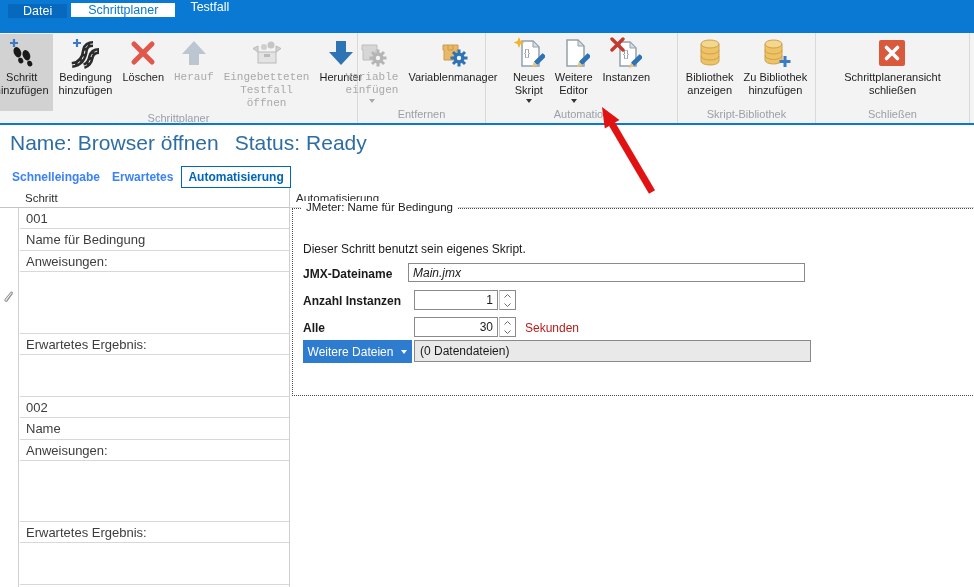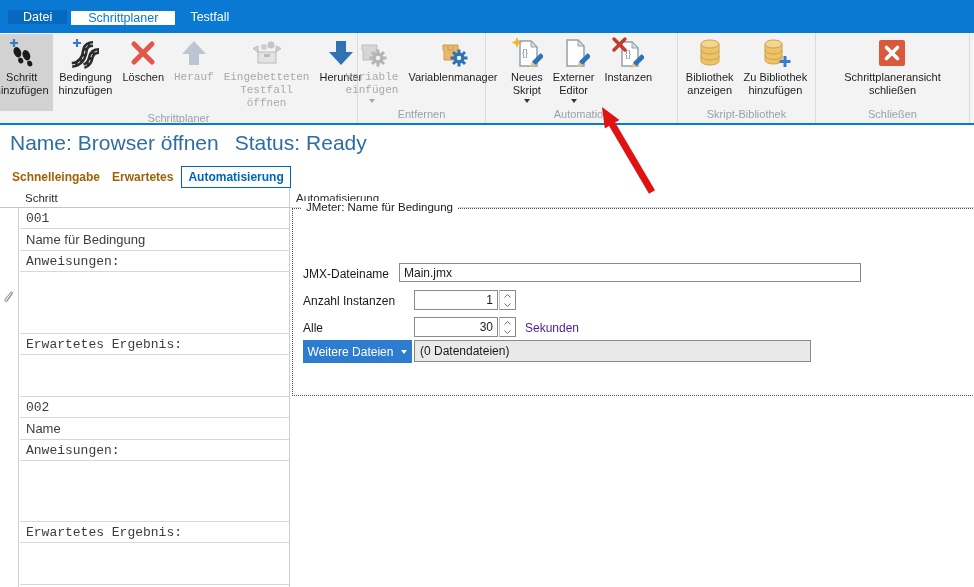--- a/index.html
+++ b/index.html
@@ -1,20 +1,20 @@
 <!DOCTYPE html>
 <html><head>
 <meta charset="utf-8">
 <style>
   html,body{margin:0;padding:0;background:#fff;}
   *{box-sizing:border-box;font-family:"Liberation Sans",sans-serif;}
   .app{position:relative;width:974px;height:587px;background:#fff;overflow:hidden;}
 
   
-  .menubar{position:absolute;left:0;top:0;width:974px;height:33px;background:#0979d4;display:flex;align-items:center;padding-left:8px;}
+  .menubar{position:absolute;left:0;top:0;width:974px;height:33px;background:#0979d4;display:flex;align-items:flex-start;padding-left:8px;}
   .mtab{color:#fff;font-size:12.5px;display:flex;align-items:center;padding:0 15px;cursor:default;}
   .mtab.file{background:#0669bd;margin:4px 4px 3px 0;}
   .mtab.active{background:#fff;color:#0979d4;margin-top:3px;padding:0 17px;}
 
   
   .ribbon{position:absolute;left:0;top:33px;width:974px;height:92px;background:#f3f3f3;border-bottom:2px solid #0979d4;display:flex;}
   .rgroup{position:relative;border-right:1px solid #dadada;display:flex;flex-direction:column;flex:0 0 auto;}
   .rbuttons{flex:1;display:flex;align-items:stretch;justify-content:center;padding:1px 2px 0;}
   .rlabel{height:16px;line-height:15px;text-align:center;color:#9aa0a8;font-size:11px;}
   .rbtn{display:flex;flex-direction:column;align-items:center;padding:3px 4px 1px;margin:0 1px;cursor:default;}
@@ -25,49 +25,49 @@
   .caret{width:0;height:0;border-left:3.5px solid transparent;border-right:3.5px solid transparent;border-top:4px solid #333;margin-top:2px;}
   .rbtn.disabled .caret{border-top-color:#a9a9a9;}
 
   
   .heading{position:absolute;left:10px;top:131px;font-size:21px;color:#2e6da4;white-space:nowrap;}
   .heading .sp{margin-right:6px;text-align:center;}
   .heading .gap{margin-left:10px;}
 
   
   .viewtabs{position:absolute;left:8px;top:166px;display:flex;align-items:center;}
-  .vtab{font-size:12px;font-weight:bold;color:#a16207;padding:3px 4px;margin-right:4px;cursor:default;}
+  .vtab{font-size:12px;font-weight:bold;color:#3b82f6;padding:3px 4px;margin-right:4px;cursor:default;}
   .vtab.active{color:#0066b8;border:1px solid #0066b8;background:#fff;padding:3px 6px;}
 
   
   .leftpanel{position:absolute;left:0;top:188px;width:290px;bottom:0;border-right:1px solid #cfcfcf;}
   .lp-header{height:20px;line-height:20px;padding-left:25px;font-size:11.5px;color:#2c2c2c;border-bottom:1px solid #c4c4c4;}
   .gutter{position:absolute;left:0;top:20px;bottom:0;width:19px;border-right:1px solid #d0d0d0;}
   .gutter .clip{position:absolute;left:3px;top:82px;}
   .steps{position:absolute;left:20px;right:0;top:20px;bottom:0;}
   .trow{display:flex;align-items:center;padding:0 5px 0 6px;font-size:13px;color:#3d3d3d;border-bottom:1px solid #d8d8d8;overflow:hidden;}
-  .h21{height:21px;font-family:Liberation Mono, monospace;} .h22{height:22px;} .h62{height:62px;} .h42{height:42px;} .h61{height:61px;}
+  .h21{height:21px;} .h22{height:22px;} .h62{height:62px;} .h42{height:42px;} .h61{height:61px;}
   .trow.tall{align-items:flex-start;}
 
   
   .rightpanel{position:absolute;left:290px;top:188px;right:0;bottom:0;}
   .rp-header{height:20px;line-height:20px;padding-left:6px;font-size:11.5px;color:#2c2c2c;border-bottom:1px solid #d8d8d8;}
   .groupbox{position:absolute;left:2px;right:-1px;top:20px;height:188px;border:1px dotted #4a4a4a;}
   .gb-title{position:absolute;left:8px;top:-8px;background:#fff;padding:0 5px;font-size:11.5px;color:#1a1a1a;}
   .gb-desc{position:absolute;left:10px;top:33px;font-size:12px;color:#1a1a1a;}
-  .flabel{position:absolute;left:10px;font-size:12px;color:#1a1a1a;}
+  .flabel{position:absolute;left:10px;font-size:12px;color:#1a1a1a;font-weight:bold;}
   .fl-jmx{top:58px;} .fl-inst{top:85px;} .fl-int{top:112px;}
   .txt{position:absolute;height:19px;border:1px solid #8a8a8a;background:#fff;font-size:12px;color:#1a1a1a;padding:0 4px;outline:none;}
-  .txt.jmx{left:106px;top:54px;width:462px;}
+  .txt.jmx{left:115px;top:54px;width:397px;font-style:italic;}
   .num{position:absolute;left:121px;width:84px;height:20px;border:1px solid #8a8a8a;background:#fff;font-size:12px;color:#1a1a1a;text-align:right;padding:0 4px;outline:none;}
   .num.inst{top:81px;} .num.int{top:108px;}
   .spin{position:absolute;left:206px;width:17px;height:20px;border:1px solid #8a8a8a;border-left:1px solid #c9c9c9;background:#fff;display:flex;flex-direction:column;}
   .spin.inst{top:81px;} .spin.int{top:108px;}
   .spin .sb{flex:1;display:flex;align-items:center;justify-content:center;cursor:default;}
-  .suffix{position:absolute;left:232px;top:112px;font-size:12px;color:#4c1d95;}
+  .suffix{position:absolute;left:232px;top:112px;font-size:12px;color:#b91c1c;}
   .bluebtn{position:absolute;left:10px;top:131px;width:109px;height:23px;background:#2e7cd0;color:#fff;font-size:12px;border:none;display:flex;align-items:center;justify-content:center;gap:8px;cursor:default;}
   .bluebtn .caret{border-top-color:#fff;margin-top:1px;}
   .grayfield{position:absolute;left:121px;top:131px;width:397px;height:22px;background:#e9e9e9;border:1px solid #8a8a8a;font-size:12px;color:#1a1a1a;line-height:20px;padding:0 5px;}
 
   
   .arrow{position:absolute;left:585px;top:98px;width:90px;height:105px;z-index:50;pointer-events:none;}
 </style>
 </head>
 <body>
 
@@ -203,21 +203,21 @@
         </div>
         <div class="rbtn">
           <svg class="ic" viewBox="0 0 32 32">
             <path d="M9 3 h11 l6 6 v20 h-17 z" fill="#fff" stroke="#93a1ad" stroke-width="1.5"></path>
             <path d="M20 3 l6 6 h-6 z" fill="#d6dde3" stroke="#93a1ad"></path>
             <g transform="translate(25 24) rotate(45)">
                 <rect x="-2.4" y="-9" width="4.8" height="12.5" rx="1" fill="#2e74b5"></rect>
                 <polygon points="-2.4,3.5 0,8.5 2.4,3.5" fill="#eac37f"></polygon>
               </g>
           </svg>
-          <span class="lbl">Externer
+          <span class="lbl">Weitere
 Editor</span>
           <span class="caret"></span>
         </div>
         <div class="rbtn">
           <svg class="ic" viewBox="0 0 32 32">
             <path d="M10 5 h10 l6 6 v18 h-16 z" fill="#fff" stroke="#93a1ad" stroke-width="1.5"></path>
             <path d="M20 5 l6 6 h-6 z" fill="#d6dde3" stroke="#93a1ad"></path>
             <text x="13" y="20" font-size="9" fill="#7b8794">{}</text>
             <path d="M2 2 L13 13 M13 2 L2 13" stroke="#c23b2e" stroke-width="3.4" stroke-linecap="round"></path>
             <g transform="translate(25 25) rotate(45)">
@@ -304,20 +304,21 @@
       <div class="trow h61 tall"></div>
       <div class="trow h21">Erwartetes Ergebnis:</div>
       <div class="trow h42 tall"></div>
     </div>
   </div>
 
   <div class="rightpanel">
     <div class="rp-header">Automatisierung</div>
     <div class="groupbox">
       <div class="gb-title">JMeter: Name für Bedingung</div>
+      <div class="gb-desc">Dieser Schritt benutzt sein eigenes Skript.</div>
 
       <div class="flabel fl-jmx">JMX-Dateiname</div>
       <input class="txt jmx" value="Main.jmx" style="">
 
       <div class="flabel fl-inst">Anzahl Instanzen</div>
       <input class="num inst" value="1" style="">
       <div class="spin inst">
         <div class="sb">
             <svg width="7" height="4" viewBox="0 0 7 4">
               <path d="M0.5 3.5 L3.5 0.5 L6.5 3.5" fill="none" stroke="#6b6b6b"></path>

